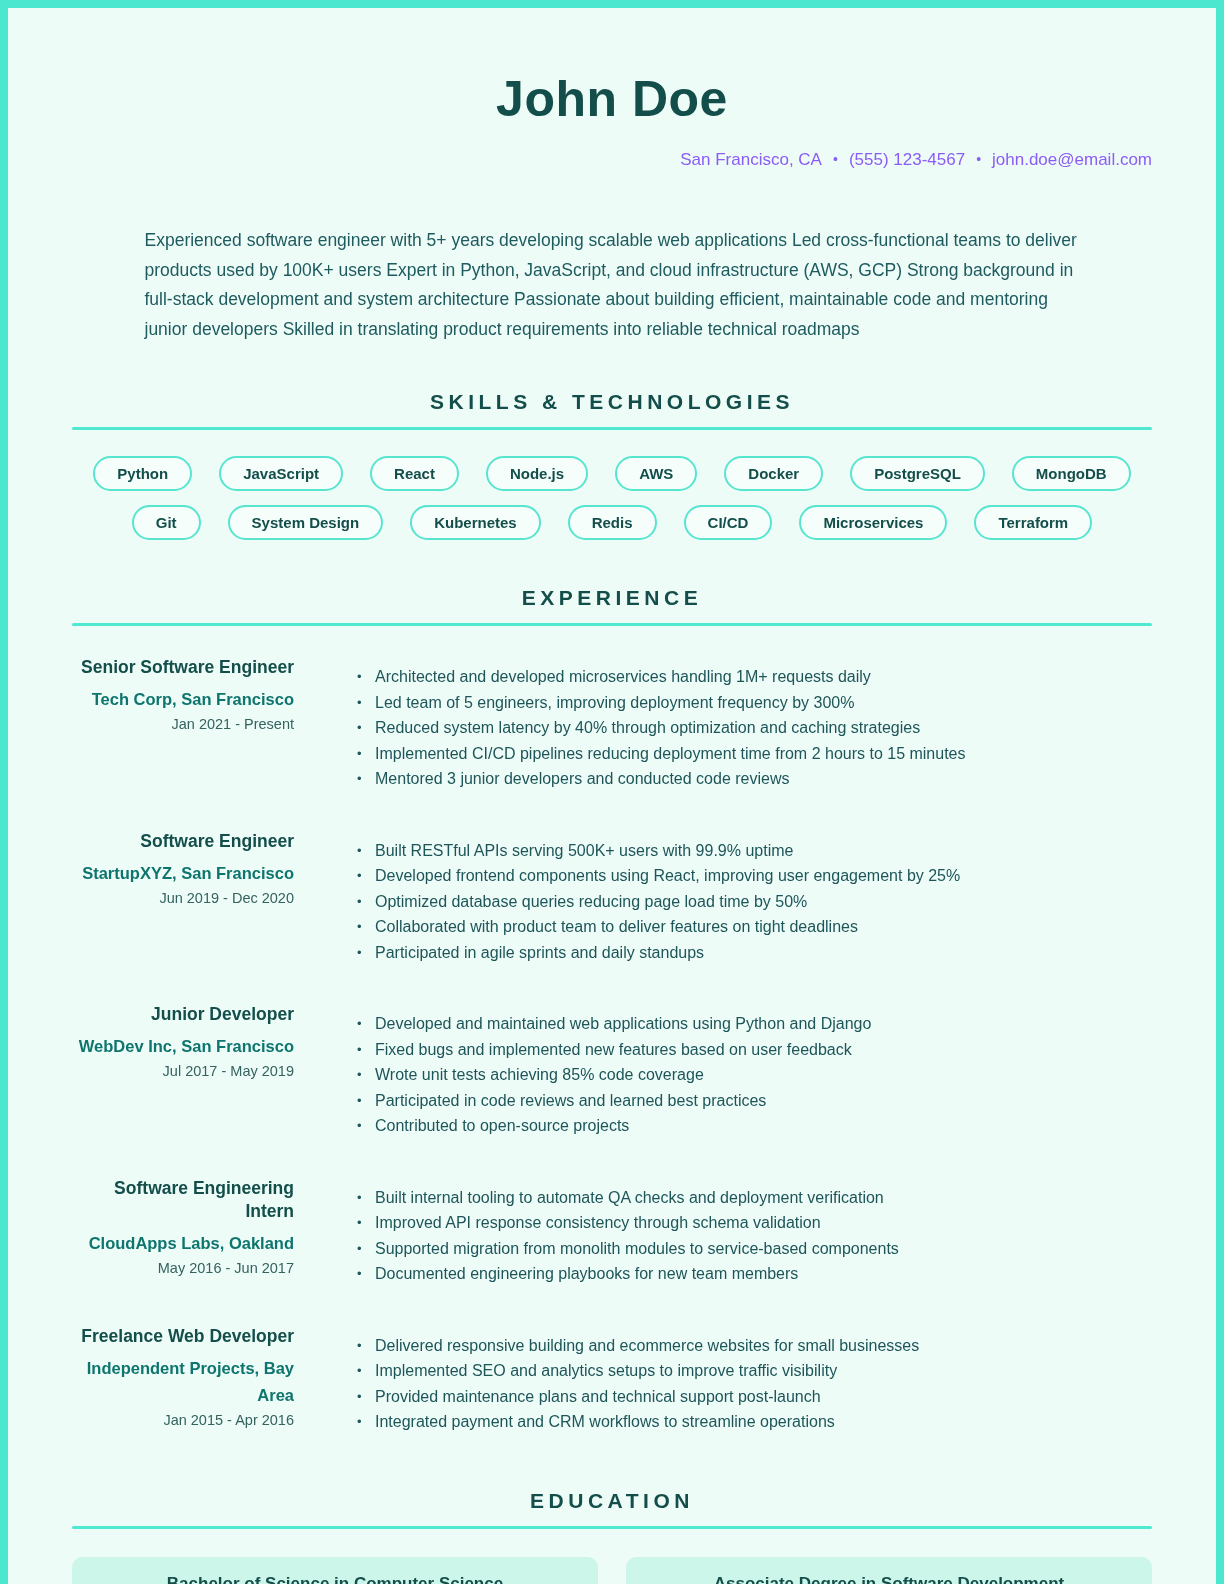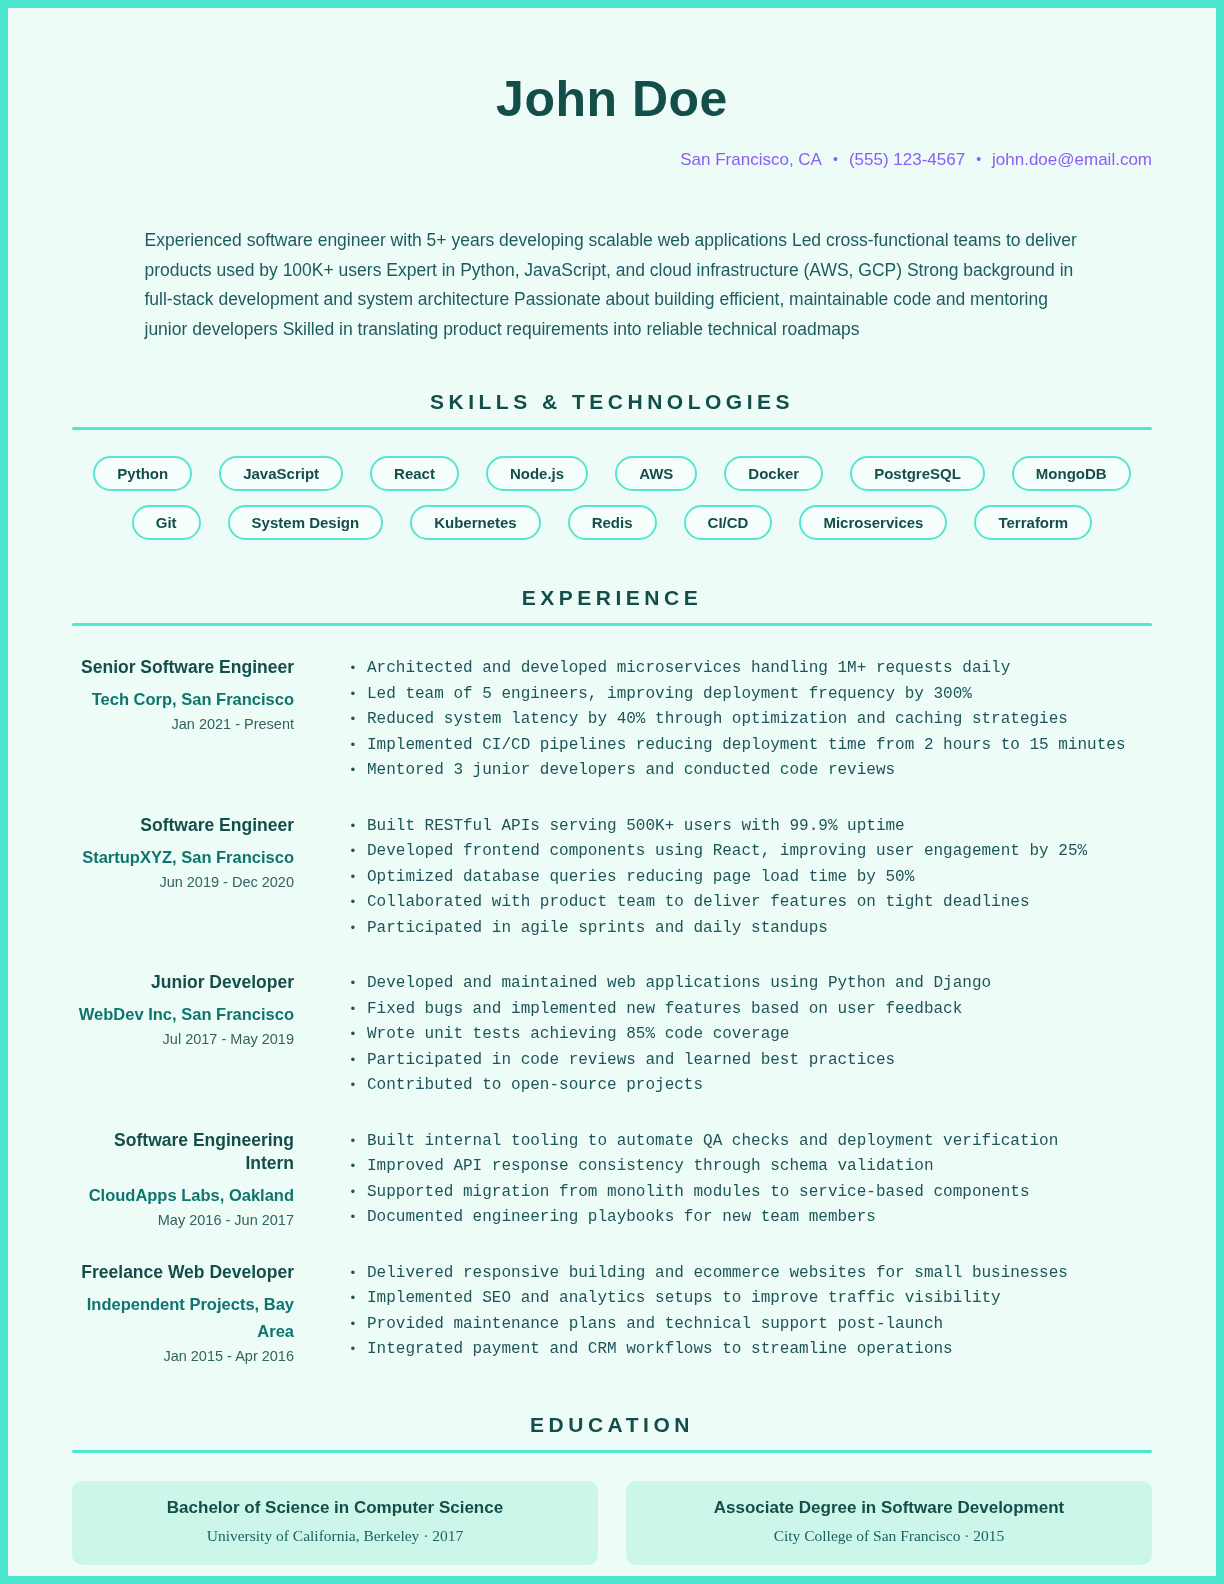--- a/index.html
+++ b/index.html
@@ -98,21 +98,21 @@
     font-size: 16.5px;
     font-weight: bold;
     color: #0e756e;
     line-height: 27px;
   }
   .job-dates {
     font-size: 14.5px;
     color: #33625f;
     line-height: 22px;
   }
-  ul.job-bullets { list-style: none; margin: 0; padding: 0; font-family: Liberation Mono, monospace; }
+  ul.job-bullets { list-style: none; margin: 8px; padding: 0; }
   .job-bullets li {
     position: relative;
     padding-left: 21px;
     font-size: 16px;
     line-height: 25.5px;
     color: #1d5559;
   }
   .job-bullets li::before {
     content: "\2022";
     position: absolute;

